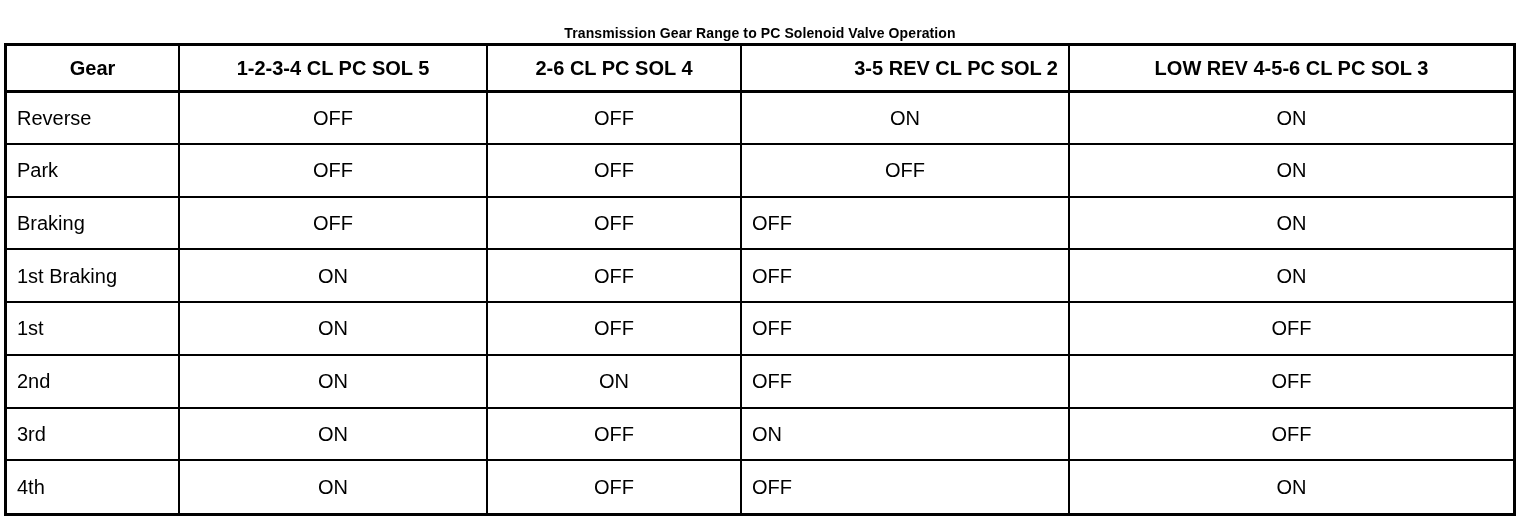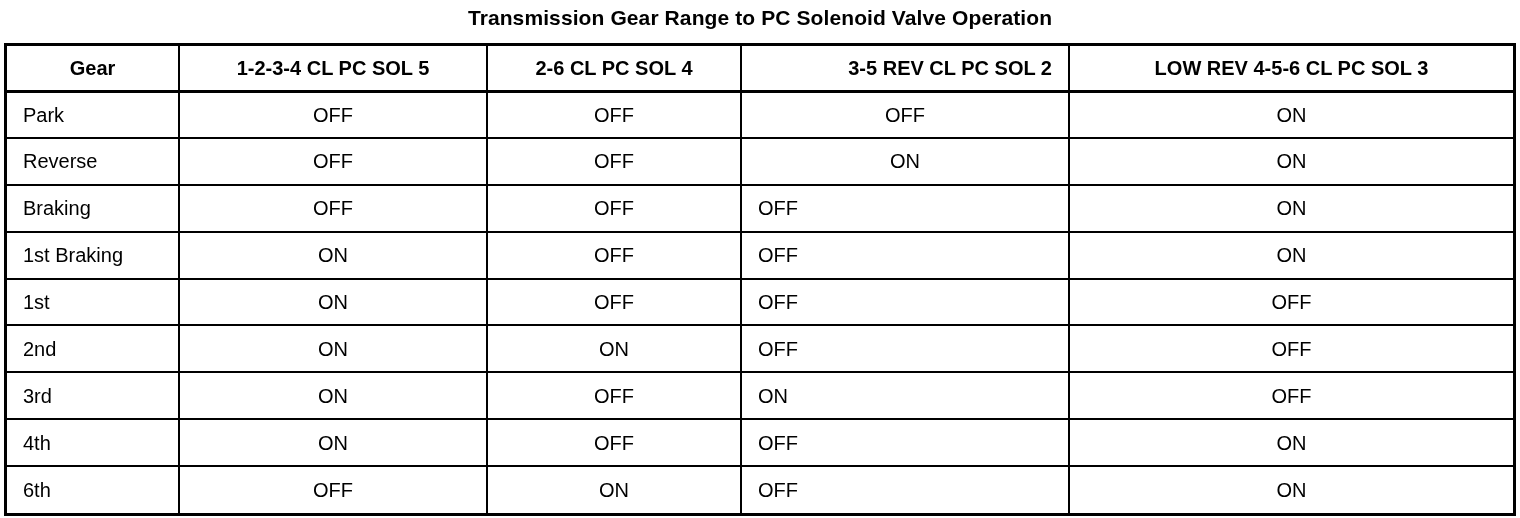--- a/index.html
+++ b/index.html
@@ -17,24 +17,24 @@
   }
   .page {
     position: relative;
     width: 1520px;
     height: 518px;
     box-sizing: border-box;
   }
   .title {
     width: 100%;
     text-align: center;
-    font-size: 21px;
+    font-size: 14px;
     font-weight: bold;
     line-height: 26px;
-    padding-top: 5px;
+    padding-top: 20px;
     letter-spacing: 0.1px;
     white-space: nowrap;
   }
   .table-wrap {
     position: absolute;
     left: 4px;
     top: 43px;
     width: 1512px;
     height: 473px;
     box-sizing: border-box;
@@ -49,21 +49,21 @@
   table.grid col.c-gear   { width: 172px; }
   table.grid col.c-sol5   { width: 308px; }
   table.grid col.c-sol4   { width: 254px; }
   table.grid col.c-sol2   { width: 328px; }
   table.grid col.c-sol3   { width: 444px; }
 
   table.grid th,
   table.grid td {
     border-right: 2px solid #000000;
     border-bottom: 2px solid #000000;
-    padding: 0 16px;
+    padding: 0 10px;
     font-size: 20px;
     line-height: 22px;
     height: 42px;
     vertical-align: middle;
     box-sizing: border-box;
     white-space: nowrap;
   }
   table.grid th:last-child,
   table.grid td:last-child {
     border-right: none;
@@ -118,31 +118,31 @@
         <tr>
           <th class="hdr-gear">Gear</th>
           <th class="hdr-gear">1-2-3-4 CL PC SOL 5</th>
           <th class="hdr-gear">2-6 CL PC SOL 4</th>
           <th class="hdr-left">3-5 REV CL PC SOL 2</th>
           <th class="hdr-gear">LOW REV 4-5-6 CL PC SOL 3</th>
         </tr>
       </thead>
       <tbody id="table-body">
           <tr>
+            <td class="gear-cell">Reverse</td>
+            <td class="val-center">OFF</td>
+            <td class="val-center">OFF</td>
+            <td class="val-center">ON</td>
+            <td class="val-center">ON</td>
+          </tr>
+          <tr>
             <td class="gear-cell">Park</td>
             <td class="val-center">OFF</td>
             <td class="val-center">OFF</td>
             <td class="val-center">OFF</td>
-            <td class="val-center">ON</td>
-          </tr>
-          <tr>
-            <td class="gear-cell">Reverse</td>
-            <td class="val-center">OFF</td>
-            <td class="val-center">OFF</td>
-            <td class="val-center">ON</td>
             <td class="val-center">ON</td>
           </tr>
           <tr>
             <td class="gear-cell">Braking</td>
             <td class="val-center">OFF</td>
             <td class="val-center">OFF</td>
             <td class="val-left">OFF</td>
             <td class="val-center">ON</td>
           </tr>
           <tr>
@@ -173,24 +173,17 @@
             <td class="val-left">ON</td>
             <td class="val-center">OFF</td>
           </tr>
           <tr>
             <td class="gear-cell">4th</td>
             <td class="val-center">ON</td>
             <td class="val-center">OFF</td>
             <td class="val-left">OFF</td>
             <td class="val-center">ON</td>
           </tr>
-          <tr>
-            <td class="gear-cell">6th</td>
-            <td class="val-center">OFF</td>
-            <td class="val-center">ON</td>
-            <td class="val-left">OFF</td>
-            <td class="val-center">ON</td>
-          </tr>
         </tbody>
     </table>
   </div>
 
 </div>
 
 </body></html>

